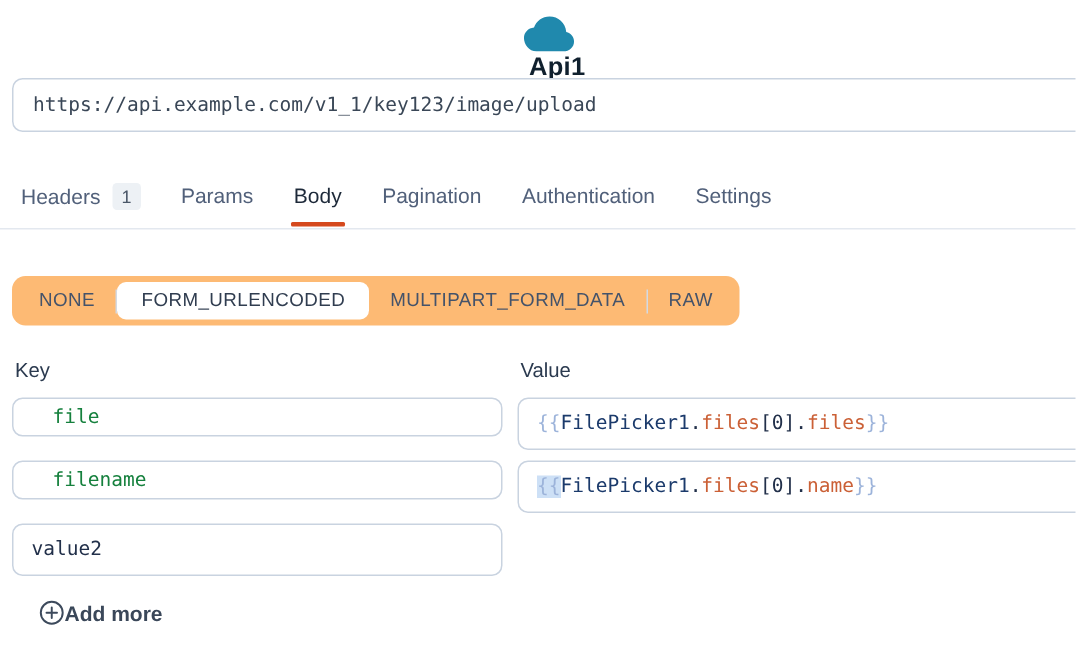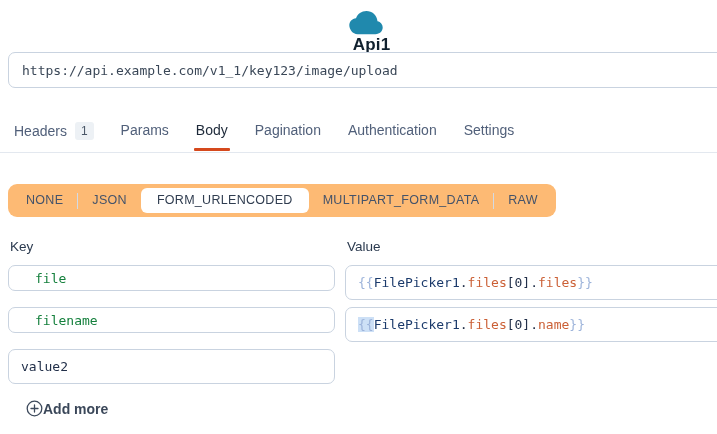--- a/index.html
+++ b/index.html
@@ -107,21 +107,20 @@
   </div>
   <div class="tab">
     <span>Settings</span>
   </div>
 </div>
 
 
 <div class="segmented">
   <div class="seg-item">NONE</div>
   <div class="seg-divider"></div>
-  <div class="seg-item">JSON</div>
   <div class="seg-item active">FORM_URLENCODED</div>
   <div class="seg-item">MULTIPART_FORM_DATA</div>
   <div class="seg-divider"></div>
   <div class="seg-item">RAW</div>
 </div>
 
 
 <div class="form">
   <div class="form-headers">
     <span>Key</span>

